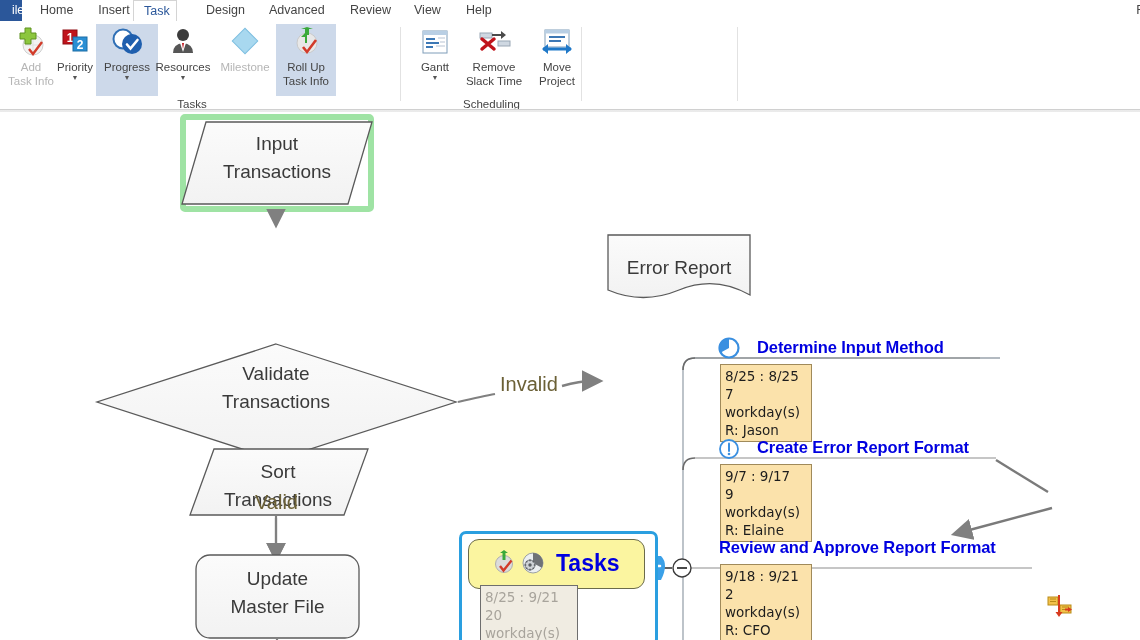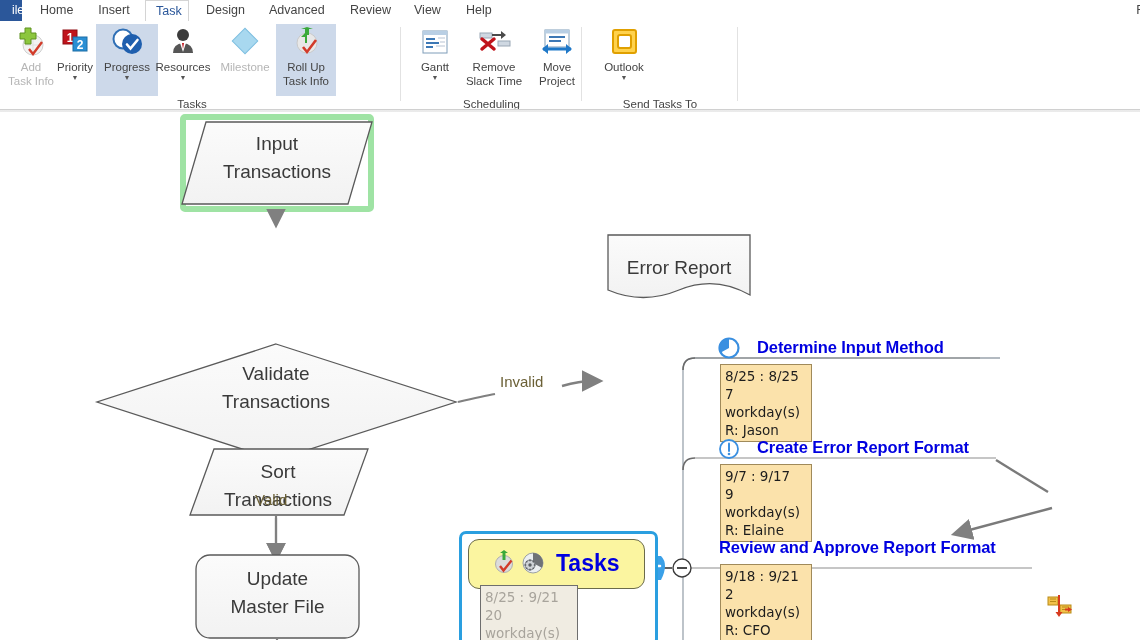--- a/index.html
+++ b/index.html
@@ -77,21 +77,21 @@
     position:absolute;left:0;top:112px;width:1140px;height:528px;
     background:#ffffff;overflow:hidden;
   }
   .canvas svg{position:absolute;left:0;top:0;}
   .shape-text{
     position:absolute;text-align:center;
     font-size:19px;color:#3a3a3a;line-height:28px;
     pointer-events:none;
   }
   .edge-lbl{
-    position:absolute;font-size:15px;color:#6b6036;
+    position:absolute;font-size:20px;color:#6b6036;
   }
   
   .mm-title{
     position:absolute;font-size:16.5px;font-weight:bold;color:#0000e0;
     white-space:nowrap;letter-spacing:-0.1px;
   }
   .mm-callout{
     position:absolute;background:#fbe2ab;border:1px solid #a08a5a;
     font-size:13.5px;color:#1d1d1d;line-height:18px;
     padding:2px 4px 2px 4px;box-sizing:border-box;
@@ -112,21 +112,21 @@
     position:absolute;font-size:23px;font-weight:bold;color:#0000e0;
   }
 </style>
 </head>
 <body>
 
 <div class="tabbar">
   <div class="tab-file">ile</div>
   <div class="tab" style="left:30px;width:52px;">Home</div>
   <div class="tab" style="left:88px;width:52px;">Insert</div>
-  <div class="tab active" style="left:145px;width:44px;">Task</div>
+  <div class="tab active" style="left:133px;width:44px;">Task</div>
   <div class="tab" style="left:196px;width:56px;">Design</div>
   <div class="tab" style="left:259px;width:70px;">Advanced</div>
   <div class="tab" style="left:340px;width:58px;">Review</div>
   <div class="tab" style="left:404px;width:44px;">View</div>
   <div class="tab" style="left:456px;width:44px;">Help</div>
   <div class="tab-far">F</div>
 </div>
 
 <div class="ribbon">
 
@@ -253,33 +253,20 @@
       </div>
       <span class="lbl">Move</span>
       <span class="lbl">Project</span>
     </div>
 
     <div class="grp-label" style="left:0px;width:175px;">Scheduling</div>
   </div>
 
   <div class="grp-sep" style="left:581px;"></div>
 
-  <div class="grp" style="left:585px;width:150px;">
-    <div class="btn" style="left:8px;">
-      <div class="ico">
-        <svg width="34" height="32" viewBox="0 0 34 32">
-          <rect x="6" y="3" width="23" height="23" rx="2" fill="#ffd24d" stroke="#e0a000" stroke-width="2"></rect>
-          <rect x="11" y="8" width="13" height="13" rx="2" fill="#ffffff" stroke="#e0a000" stroke-width="2"></rect>
-        </svg>
-      </div>
-      <span class="lbl">Outlook</span>
-      <span class="caret">▼</span>
-    </div>
-    <div class="grp-label" style="left:0px;width:150px;">Send Tasks To</div>
-  </div>
 
   <div class="grp-sep" style="left:737px;"></div>
 </div>
 <div class="ribbon-rule"></div>
 
 <div class="canvas">
 
   <svg width="1140" height="528">
     <defs>
       <marker id="ah" markerWidth="9" markerHeight="9" refX="4.2" refY="4.5" orient="auto">

